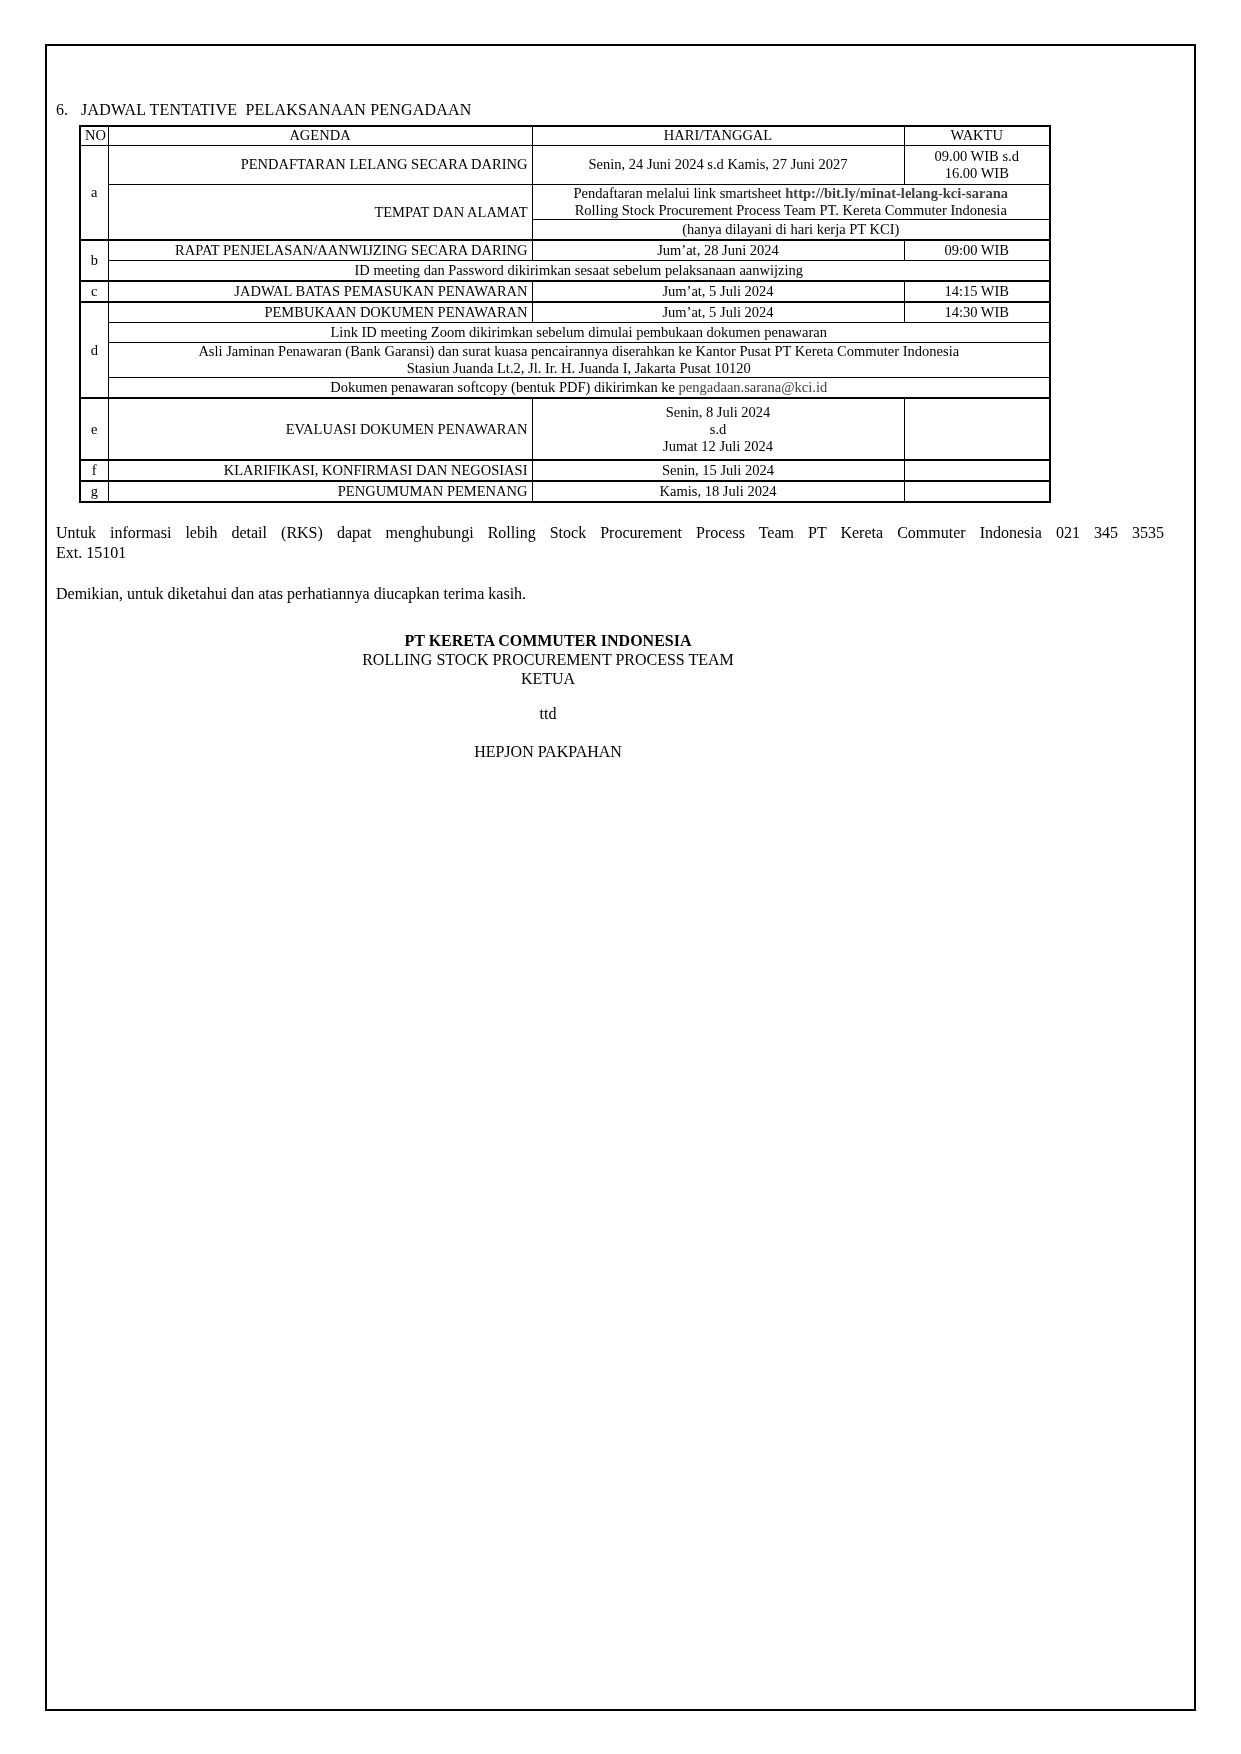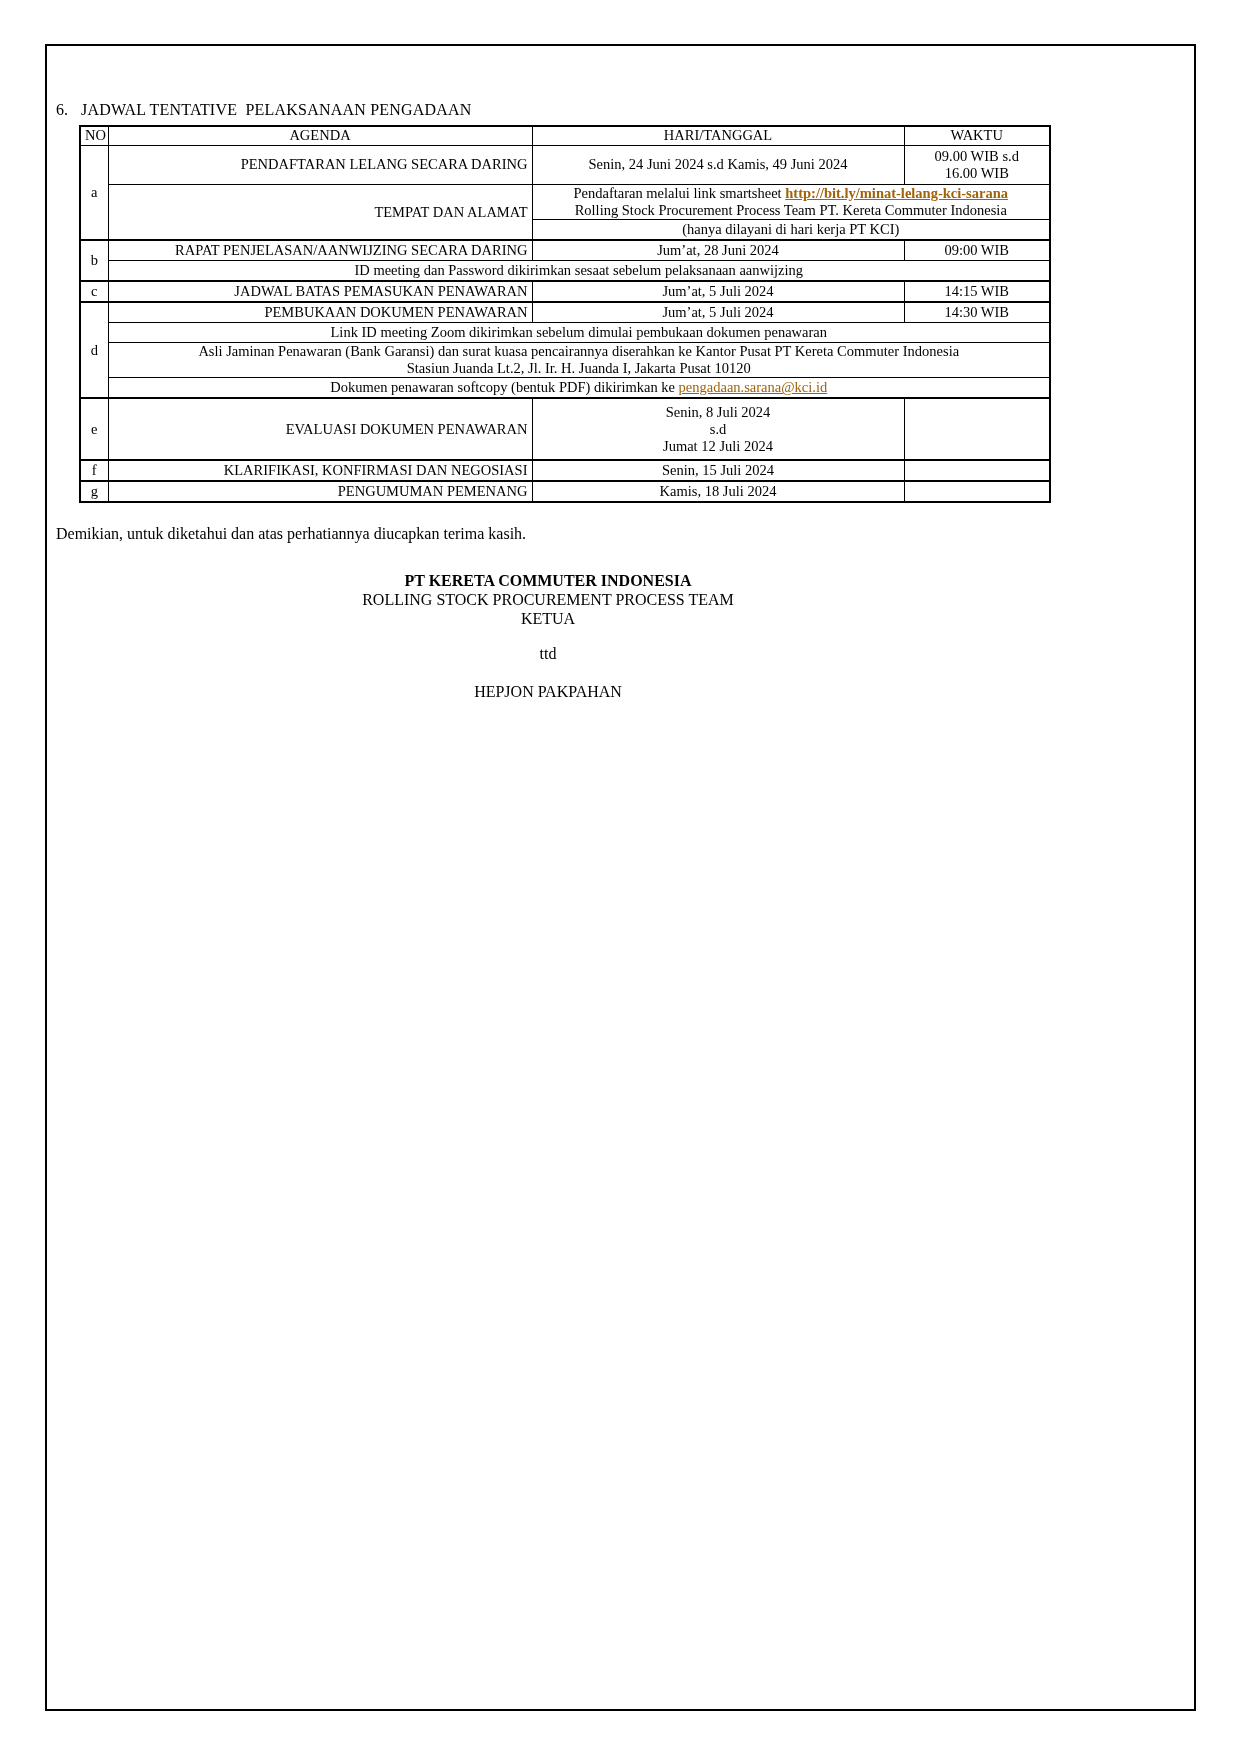--- a/index.html
+++ b/index.html
@@ -13,21 +13,21 @@
   table.sched td,table.sched th{border:1px solid #000;padding:0 4px;font-weight:normal;vertical-align:middle;overflow:hidden;}
   col.c-no{width:28px;}col.c-agenda{width:424px;}col.c-hari{width:372px;}col.c-waktu{width:146px;}
   .hdr th{text-align:center;height:18px;font-size:14.5px;margin-top:31px;}
   td.no{text-align:center;}
   td.agenda{text-align:right;}
   td.ctr{text-align:center;}
   .b{font-weight:bold;}
   .ml{white-space:pre-line;}
   tr.grp > td{border-top-width:2px;}
   td.vtop{vertical-align:top;}
-  a.lnk{color:#a16207;text-decoration:underline;cursor:pointer;}
+  a.lnk{color:#404040;cursor:pointer;}
   a.lnk.b{font-weight:bold;}
   .r-a1 td{height:38px;}
   .r-sub td{height:19px;margin-left:34px;}
   .r-one td{height:19px;}
   .r-e td{height:60px;}
   .para{font-size:16px;margin:0;line-height:1.25;}
   .para1{margin-top:20px;width:1108px;}
   .p1-line1{text-align:justify;text-align-last:justify;}
   .para2{margin-top:21px;}
   .sig{margin-top:28px;text-align:center;width:1108px;transform:translateX(-62px);font-size:16px;line-height:1.18;}
@@ -57,21 +57,21 @@
           <tr class="hdr">
         <th>NO</th>
         <th>AGENDA</th>
         <th>HARI/TANGGAL</th>
         <th>WAKTU</th>
       </tr>
 
       <tr class="r-a1">
         <td class="no" rowspan="3">a</td>
         <td class="agenda b">PENDAFTARAN LELANG SECARA DARING</td>
-        <td class="ctr b">Senin, 24 Juni 2024 s.d Kamis, 49 Juni 2024</td>
+        <td class="ctr b">Senin, 24 Juni 2024 s.d Kamis, 27 Juni 2027</td>
         <td class="ctr b ml">09.00 WIB s.d
 16.00 WIB</td>
       </tr>
       <tr>
         <td class="agenda b" rowspan="2">TEMPAT DAN ALAMAT</td>
         <td class="ctr" colspan="2">
           <span>Pendaftaran melalui link smartsheet </span><a class="lnk b">http://bit.ly/minat-lelang-kci-sarana</a>
           <div>Rolling Stock Procurement Process Team PT. Kereta Commuter Indonesia</div>
         </td>
       </tr>
@@ -134,20 +134,24 @@
       </tr>
       <tr class="grp r-one">
         <td class="no">g</td>
         <td class="agenda">PENGUMUMAN PEMENANG</td>
         <td class="ctr">Kamis, 18 Juli 2024</td>
         <td class="ctr"></td>
       </tr>
     </tbody>
       </table>
 
+    <div class="para para1">
+      <div class="p1-line1">Untuk informasi lebih detail (RKS) dapat menghubungi Rolling Stock Procurement Process Team PT Kereta Commuter Indonesia 021 345 3535</div>
+      <div>Ext. 15101</div>
+    </div>
 
     <div class="para para2">Demikian, untuk diketahui dan atas perhatiannya diucapkan terima kasih.</div>
 
     <div class="sig">
       <div class="company">PT KERETA COMMUTER INDONESIA</div>
       <div>ROLLING STOCK PROCUREMENT PROCESS TEAM</div>
       <div>KETUA</div>
       <div class="ttd">ttd</div>
       <div class="name">HEPJON PAKPAHAN</div>
     </div>

